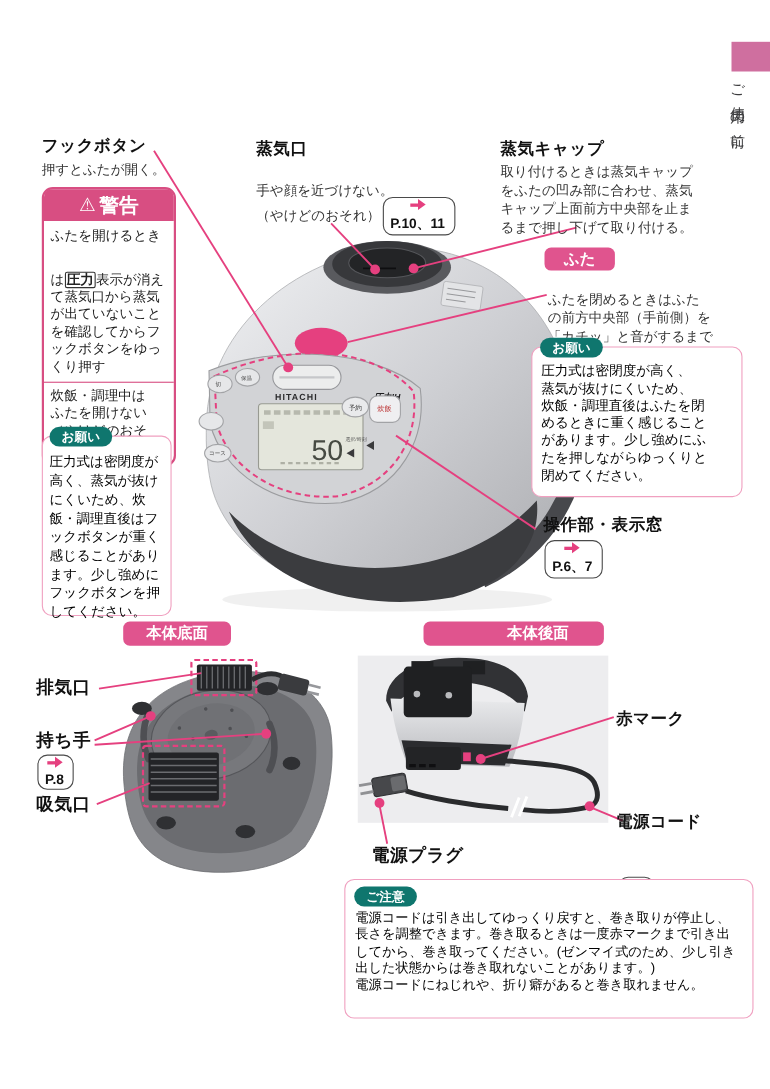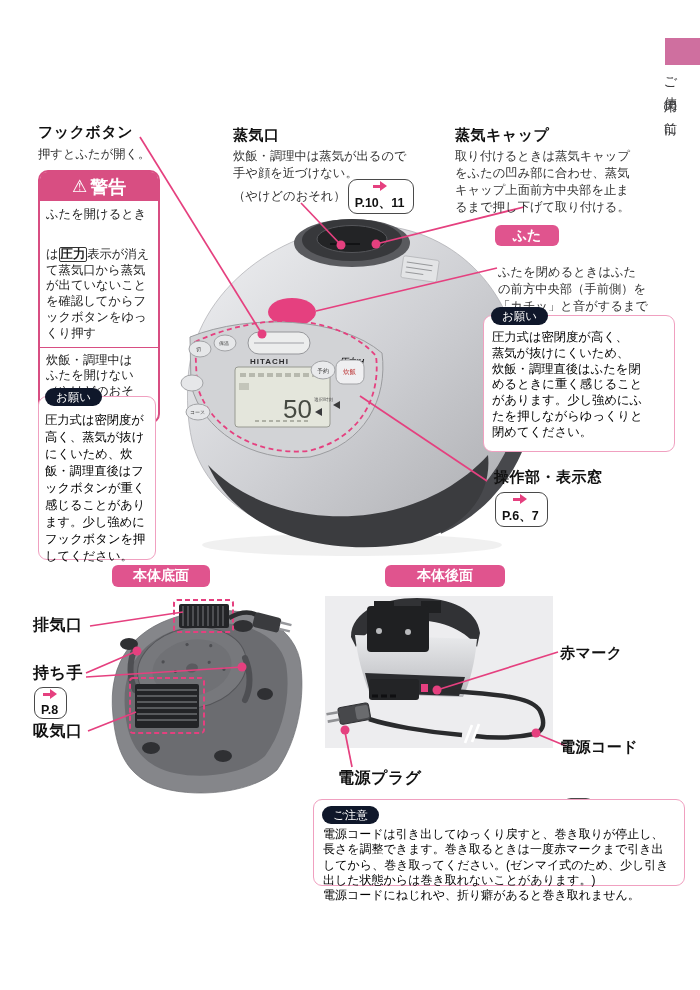--- a/index.html
+++ b/index.html
@@ -16,21 +16,21 @@
   .warnbox{left:38px;top:170px;width:118px;border:2px solid #d84e82;border-radius:10px;background:#fff;}
   .warnhead{background:#d84e82;color:#fff;font-size:18px;font-weight:bold;height:29px;
             display:flex;align-items:center;justify-content:center;gap:3px;border-radius:7px 7px 0 0;}
   .warnicon{font-size:17px;line-height:1;}
   .warnbody{padding:6px 6px 6px 6px;font-size:12.3px;line-height:15.8px;color:#222;}
   .boxedword{display:inline-block;border:1.4px solid #333;border-radius:2px;padding:0 1px;
              font-weight:bold;line-height:13px;margin-top:24px;}
   .warndiv{border:none;border-top:1.6px solid #d84e82;margin:5px -6px;}
   
   .notebox{border:1.6px solid #f0a0c0;border-radius:9px;background:#fff;}
-  .notebadge{position:absolute;background:#0f172a;color:#fff;font-weight:normal;font-size:11.5px;
+  .notebadge{position:absolute;background:#0f766e;color:#fff;font-weight:bold;font-size:11.5px;
              padding:1.5px 11px;border-radius:10px;white-space:nowrap;}
   .notetext{font-size:12.3px;line-height:17px;color:#000000;}
   
   .pref{display:inline-flex;align-items:center;gap:4px;border:1.3px solid #4a4a4a;border-radius:9px;
         background:#fff;padding:1px 8px 1px 6px;font-size:12.5px;font-weight:bold;color:#111;white-space:nowrap;flex-direction:column;}
   .arr{position:relative;width:14px;height:10px;flex:0 0 auto;}
   .arr::before{content:"";position:absolute;left:0;top:3.5px;width:7px;height:3px;background:#e5407f;}
   .arr::after{content:"";position:absolute;right:0;top:0;width:0;height:0;
               border-left:7px solid #e5407f;border-top:5px solid transparent;border-bottom:5px solid transparent;}
   
@@ -227,21 +227,20 @@
 （やけどのおそれ）</span>
     </div>
   </div>
 
   <div class="abs notebox" style="left:38px;top:396px;width:118px;height:164px;box-sizing:border-box;">
     <span class="notebadge" style="left:6px;top:-9px;">お願い</span>
     <div class="notetext" style="padding:15px 6px 6px 6px;">圧力式は密閉度が高く、蒸気が抜けにくいため、炊飯・調理直後はフックボタンが重く感じることがあります。少し強めにフックボタンを押してください。</div>
   </div>
 
   <div class="abs title" style="left:233px;top:126px;">蒸気口</div>
-  <div class="abs body12" style="left:233px;top:148px;">炊飯・調理中は蒸気が出るので</div>
   <div class="abs body12" style="left:233px;top:165px;">手や顔を近づけない。</div>
   <div class="abs" style="left:233px;top:179px;display:flex;align-items:center;gap:2px;">
     <span class="body12">（やけどのおそれ）</span>
     <span class="pref">
         <span class="arr"></span>
         <span>P.10、11</span>
       </span>
   </div>
 
   <div class="abs title" style="left:455px;top:126px;">蒸気キャップ</div>
@@ -269,21 +268,21 @@
 
   <div class="abs title" style="left:494px;top:468px;">操作部・表示窓</div>
   <div class="abs" style="left:495px;top:490px;">
     <span class="pref">
         <span class="arr"></span>
         <span>P.6、7</span>
       </span>
   </div>
 
   <div class="abs pinkbadge" style="left:112px;top:565px;width:98px;height:22px;">本体底面</div>
-  <div class="abs pinkbadge" style="left:385px;top:565px;width:120px;height:22px;">本体後面</div>
+  <div class="abs pinkbadge" style="left:385px;top:565px;width:120px;height:22px;padding-left:44px;">本体後面</div>
 
   <div class="abs title" style="left:33px;top:615px;font-size:16px;">排気口</div>
   <div class="abs title" style="left:33px;top:663px;font-size:16px;">持ち手</div>
   <div class="abs" style="left:34px;top:685px;">
     <span class="pref">
         <span class="arr"></span>
         <span>P.8</span>
       </span>
   </div>
   <div class="abs title" style="left:33px;top:721px;font-size:16px;">吸気口</div>
@@ -291,19 +290,19 @@
   <div class="abs title" style="left:560px;top:644px;">赤マーク</div>
   <div class="abs title" style="left:560px;top:738px;">電源コード</div>
   <div class="abs" style="left:562px;top:796px;">
     <span class="pref">
         <span class="arr"></span>
         <span>P.9</span>
       </span>
   </div>
   <div class="abs title" style="left:338px;top:768px;font-size:16px;">電源プラグ</div>
 
-  <div class="abs notebox" style="left:313px;top:799px;width:372px;height:87px;box-sizing:border-box;">
+  <div class="abs notebox" style="left:313px;top:799px;width:372px;height:127px;box-sizing:border-box;">
     <span class="notebadge" style="left:8px;top:6px;">ご注意</span>
     <div class="notetext ml" style="padding:27px 9px 6px 9px;font-size:12px;line-height:15.3px;">電源コードは引き出してゆっくり戻すと、巻き取りが停止し、長さを調整できます。巻き取るときは一度赤マークまで引き出してから、巻き取ってください。(ゼンマイ式のため、少し引き出した状態からは巻き取れないことがあります。)
 電源コードにねじれや、折り癖があると巻き取れません。</div>
   </div>
 
 </div>
 
 </body></html>

